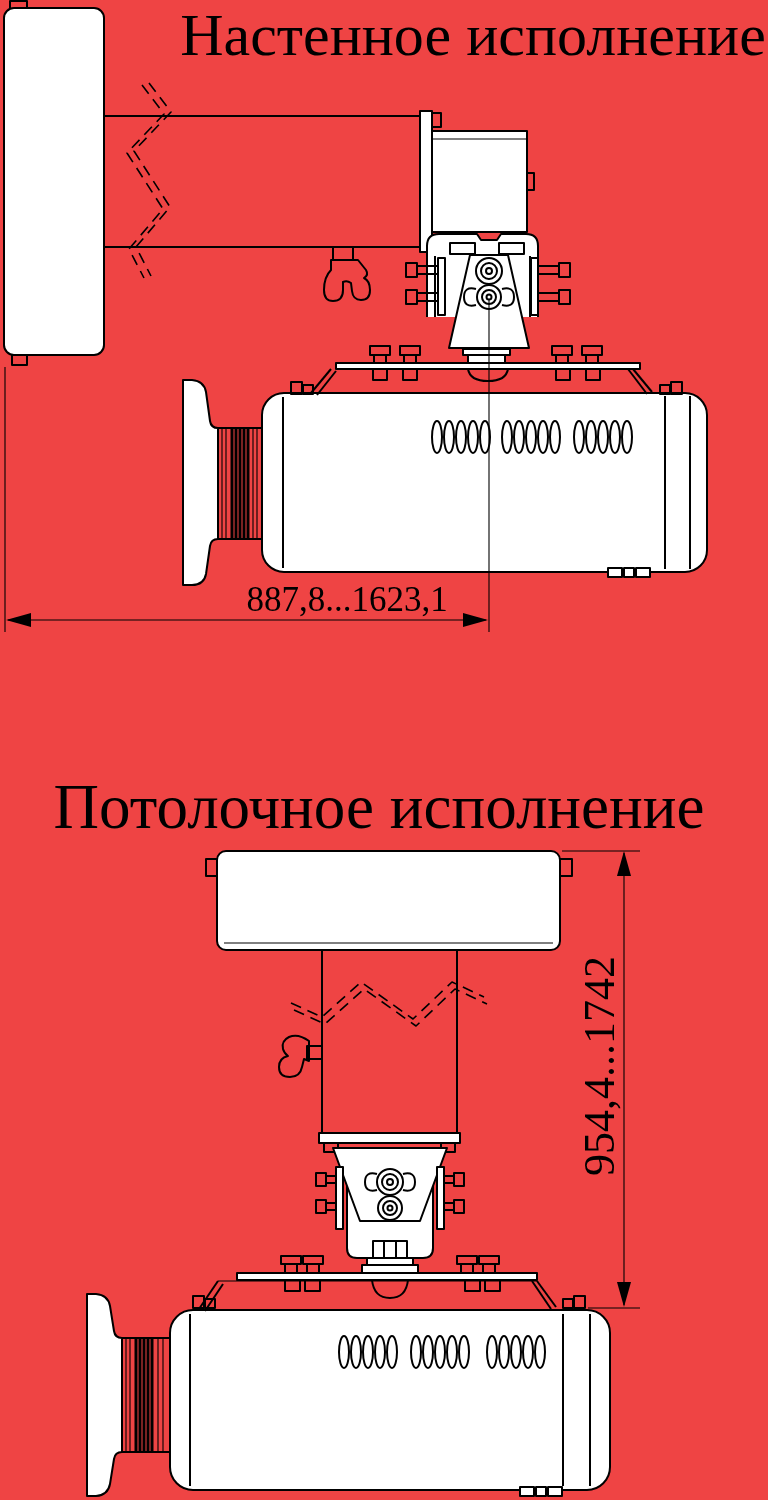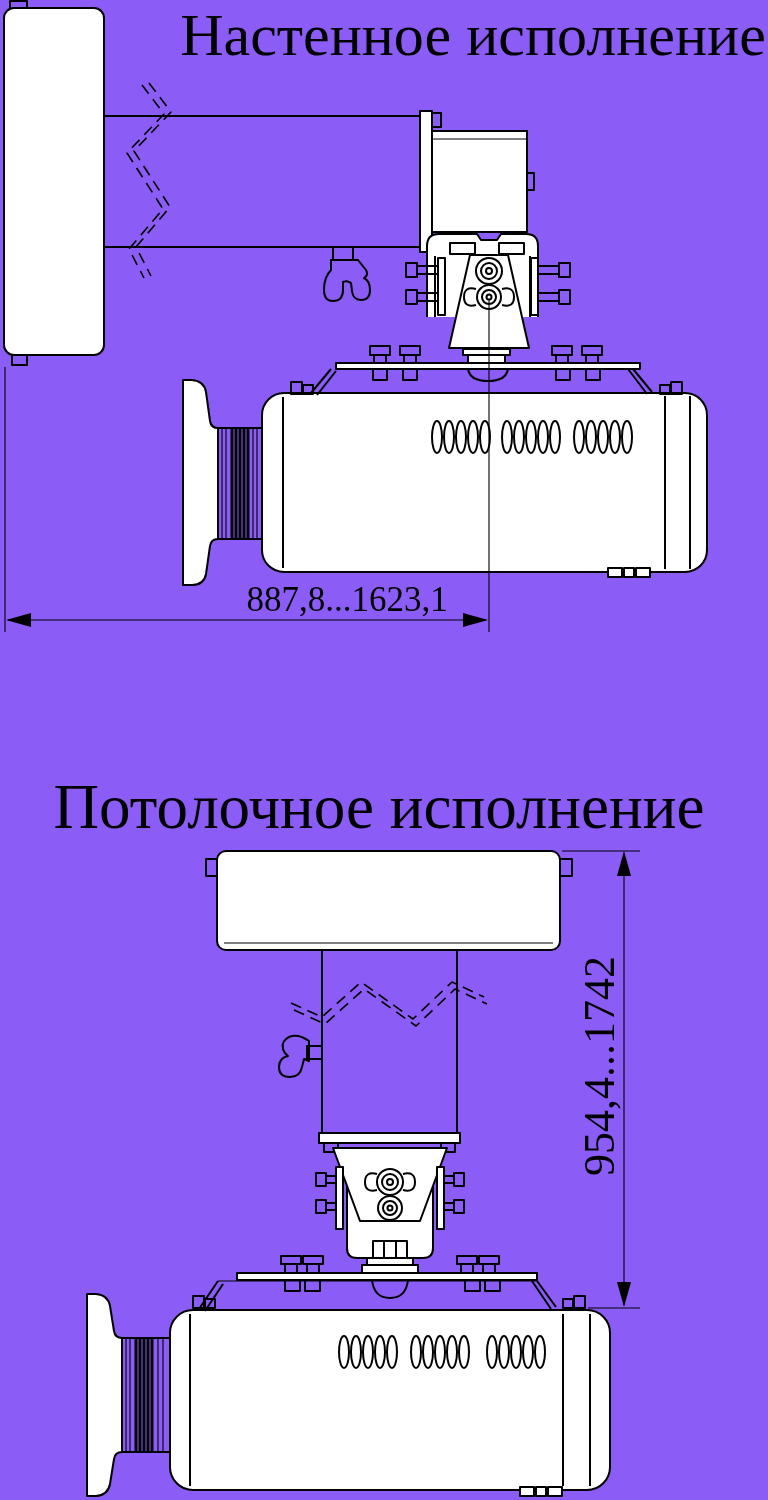--- a/index.html
+++ b/index.html
@@ -1,16 +1,16 @@
 <!DOCTYPE html>
 <html><head>
 <meta charset="utf-8">
 <style>
   html,body{margin:0;padding:0;background:#ffffff;}
-  .page{width:768px;height:1500px;background:#8b5cf6;overflow:hidden;position:relative;}
+  .page{width:768px;height:1500px;background:#ef4444;overflow:hidden;position:relative;}
   svg{display:block;}
   svg *{stroke:#000;fill:none;stroke-width:2;stroke-linecap:butt;stroke-linejoin:round;}
   svg .wf{fill:#fff;}
   svg .blk{fill:#000;stroke:none;}
   svg .thin{stroke-width:1.1;}
   svg .thick{stroke-width:3;}
   svg .dash{stroke-width:1.6;stroke-dasharray:11 7;}
   svg text{stroke:none;fill:#000;font-family:"Liberation Serif","DejaVu Serif",serif;}
   .title{font-size:60px;}
   .title2{font-size:63px;}

